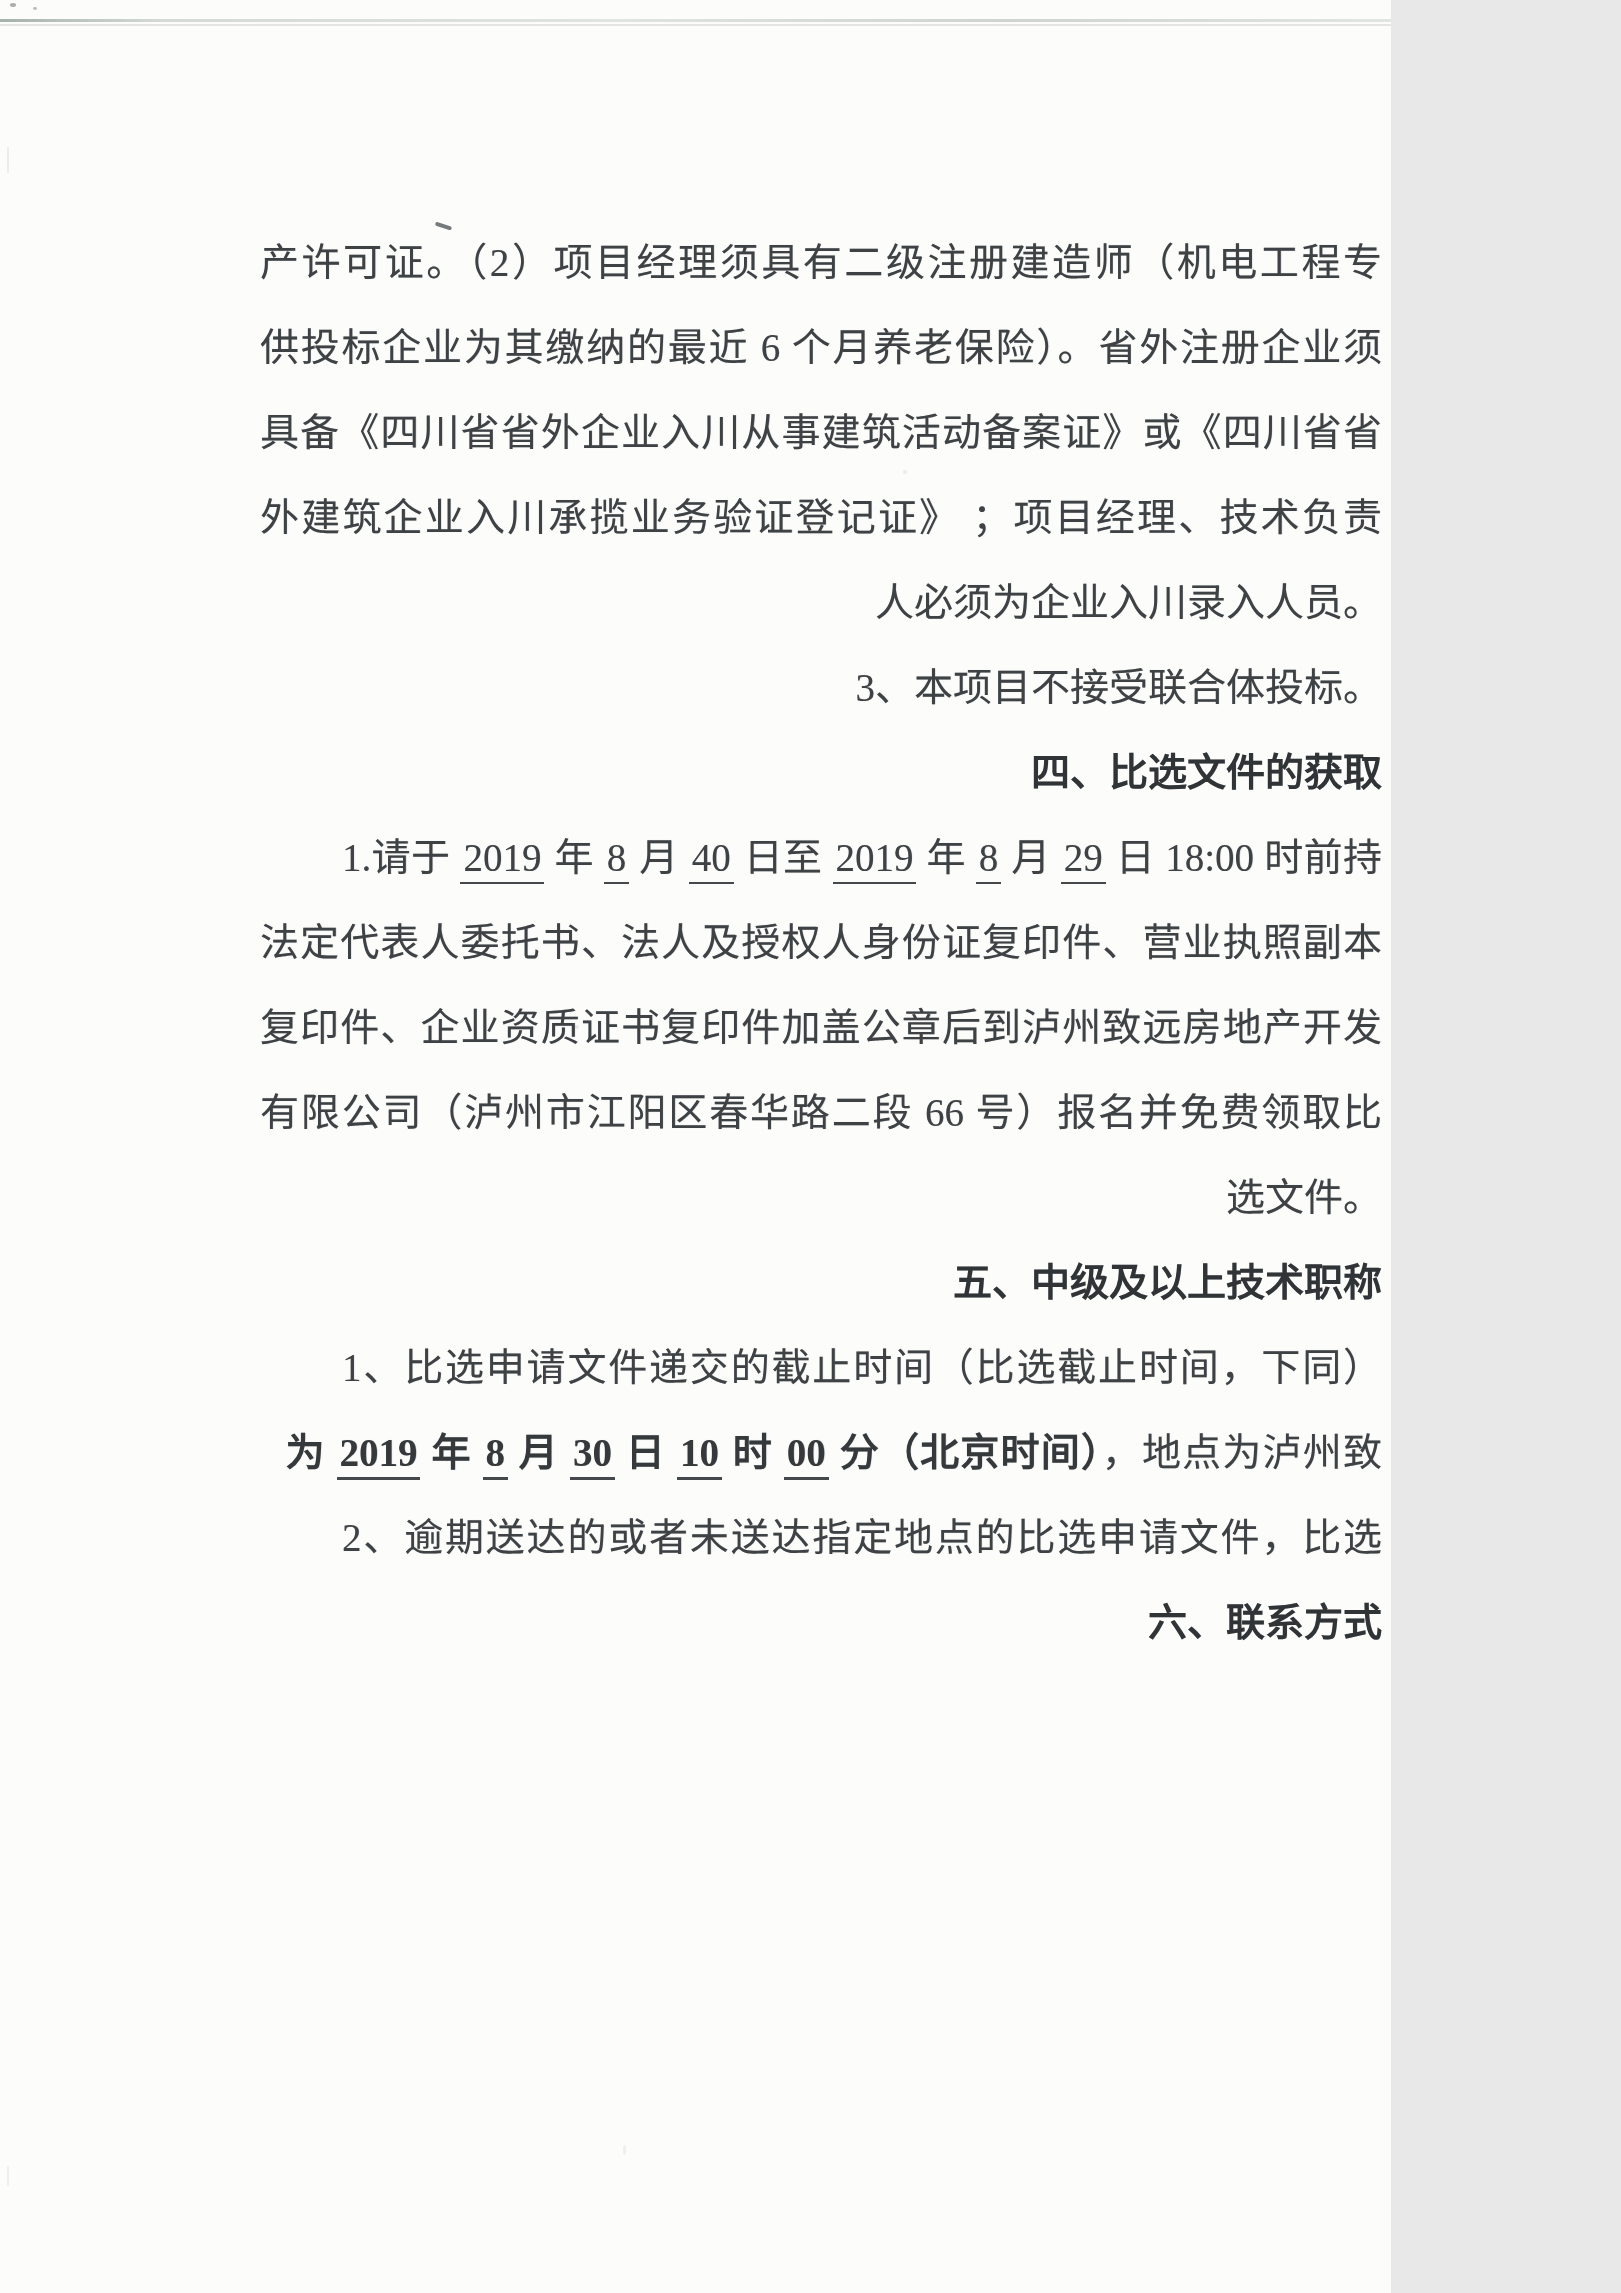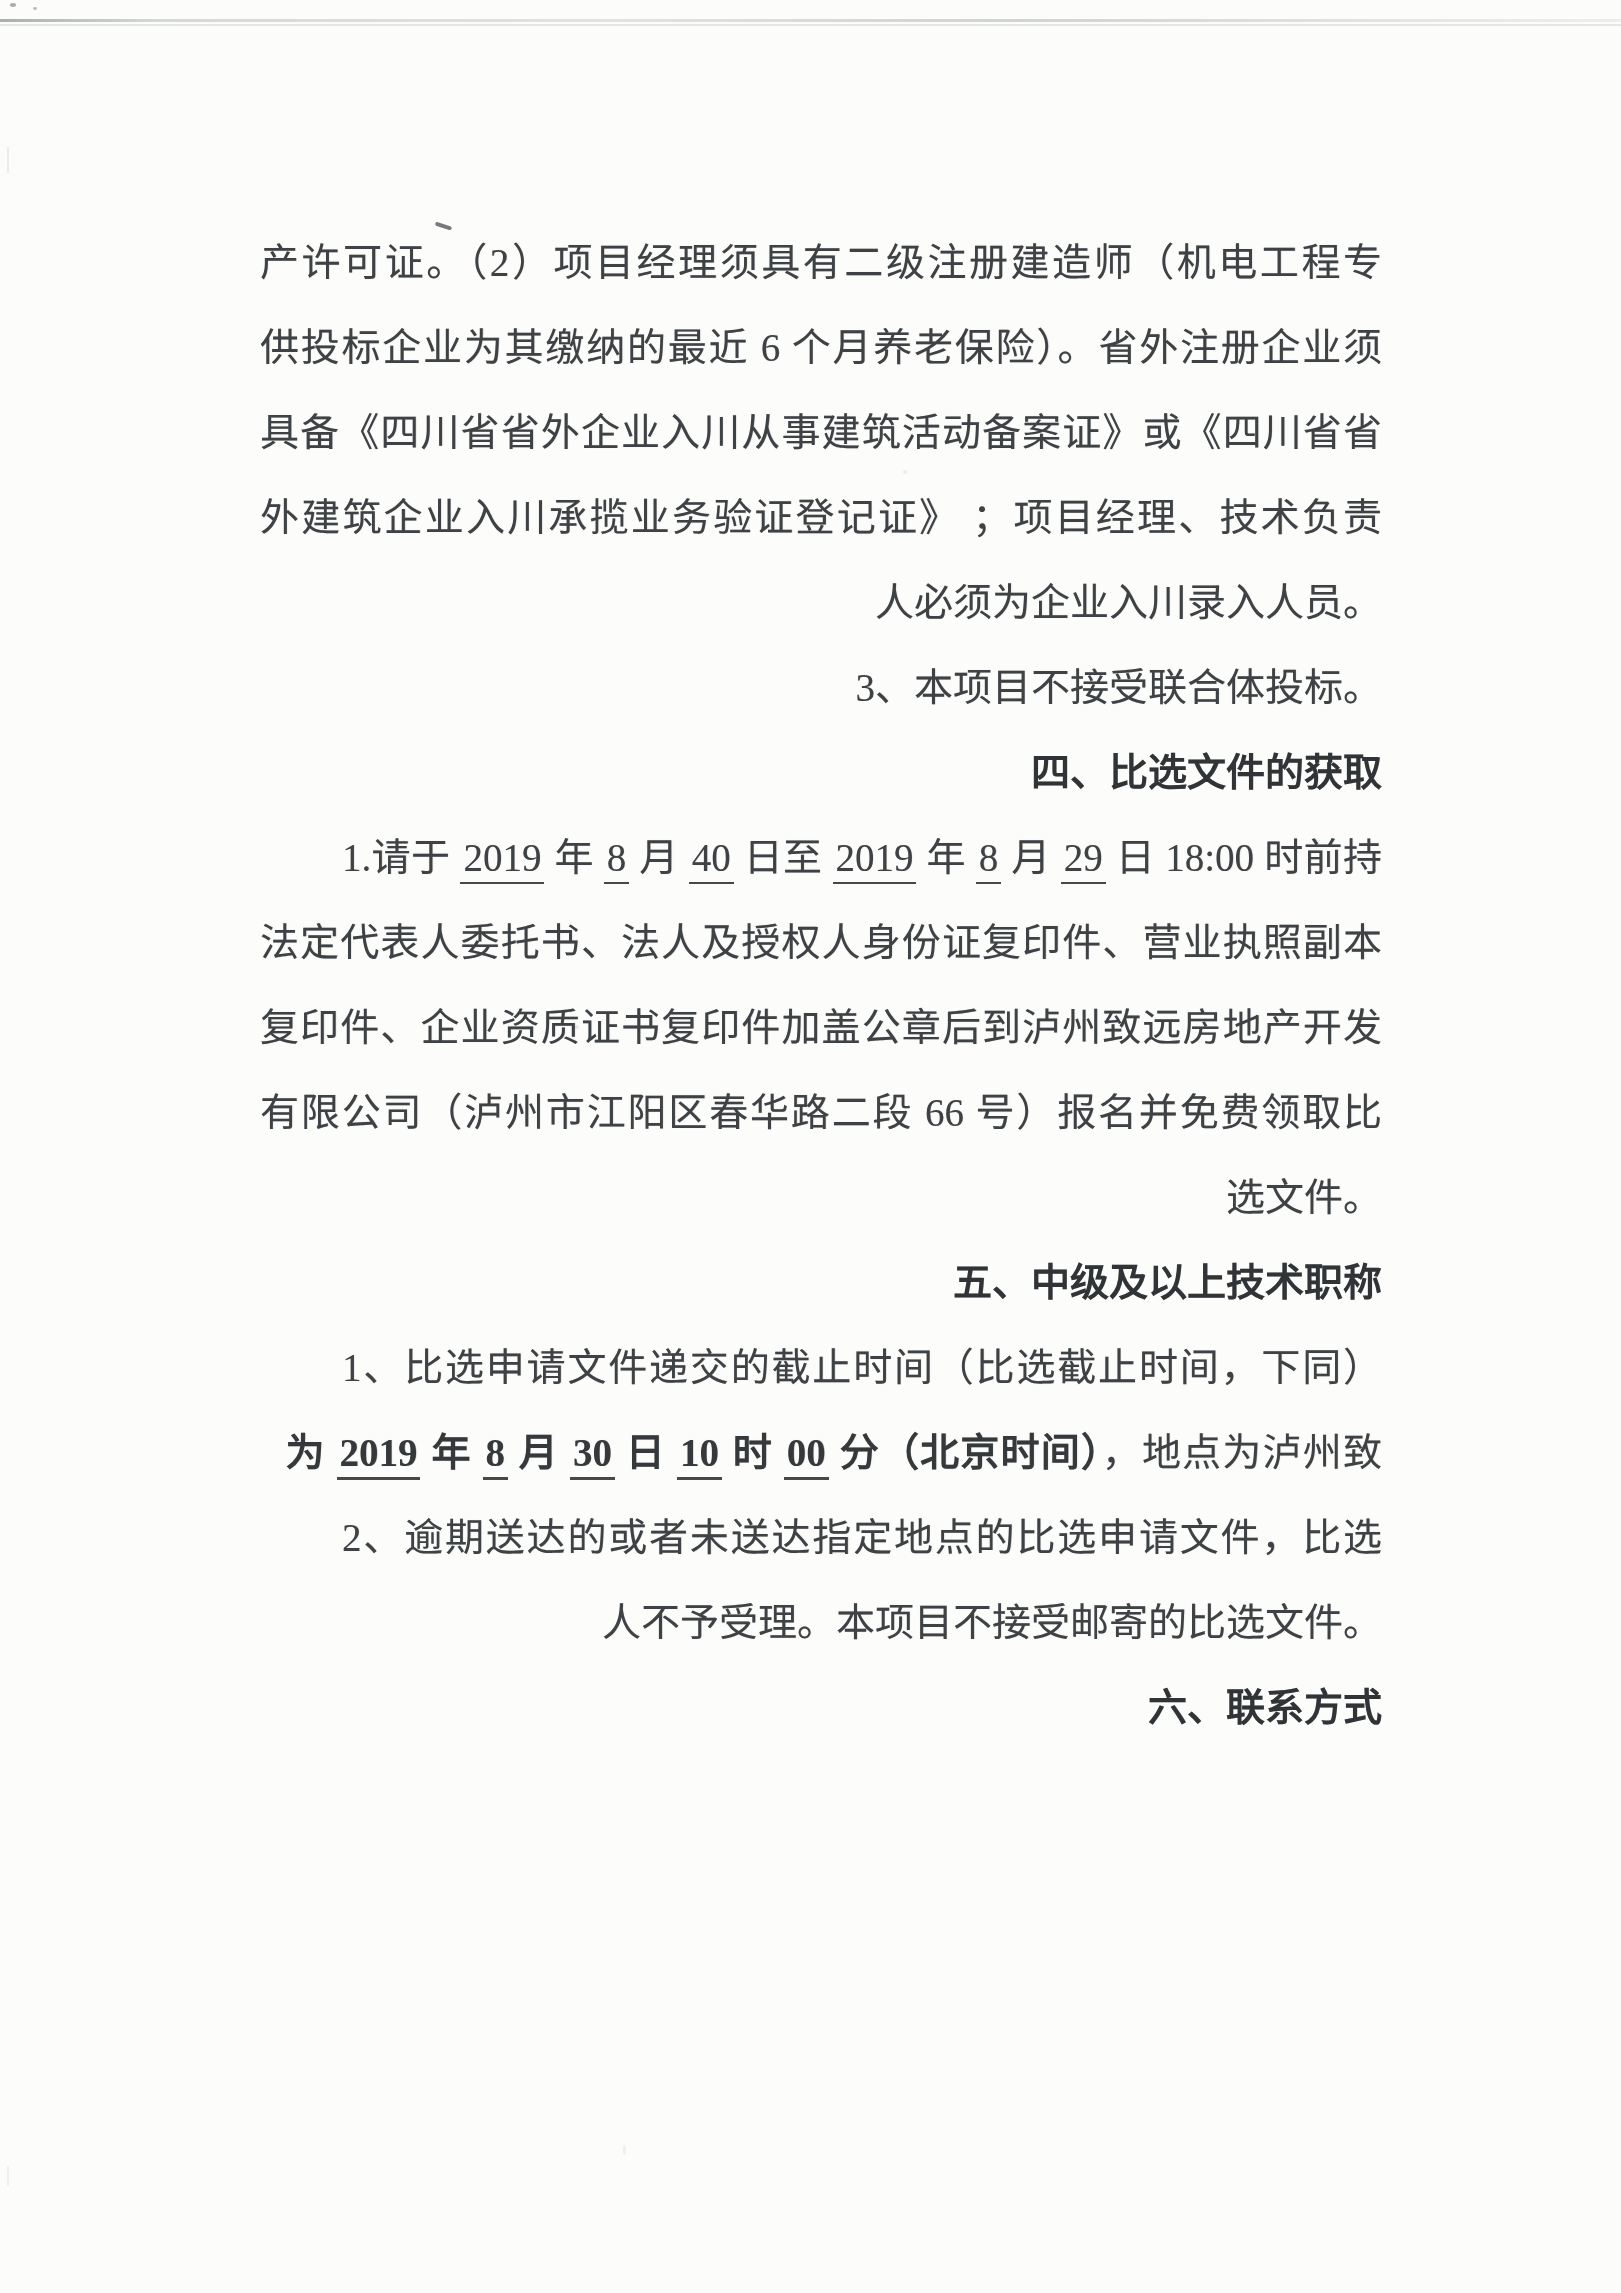--- a/index.html
+++ b/index.html
@@ -1,18 +1,18 @@
 <!DOCTYPE html>
 <html lang="zh-CN"><head>
 <meta charset="utf-8">
 <style>
   html,body{margin:0;padding:0;background:#e8e8e8;}
   .page{
     position:relative;
-    width:1621px;height:2294px;
+    width:1391px;height:2294px;
     background:#fcfcfb;
     overflow:hidden;
     font-family:"Liberation Serif","DejaVu Serif",serif;
     text-decoration:underline;
   }
   
   .scan-line{
     position:absolute;left:0;top:18.6px;width:1621px;height:3.9px;
     background:linear-gradient(90deg,
       rgba(110,128,120,.60) 0%,
@@ -76,17 +76,16 @@
       <div class="line indent heading"><span>四、比选文件的获取</span></div>
       <div class="line indent fill"><span>1.请于 </span><span class="u">2019</span><span> 年 </span><span class="u">8</span><span> 月 </span><span class="u">40</span><span> 日至 </span><span class="u">2019</span><span> 年 </span><span class="u">8</span><span> 月 </span><span class="u">29</span><span> 日 18:00 时前持</span></div>
       <div class="line body fill"><span>法定代表人委托书、法人及授权人身份证复印件、营业执照副本</span></div>
       <div class="line body fill"><span>复印件、企业资质证书复印件加盖公章后到泸州致远房地产开发</span></div>
       <div class="line body fill"><span>有限公司（泸州市江阳区春华路二段 66 号）报名并免费领取比</span></div>
       <div class="line body"><span>选文件。</span></div>
       <div class="line indent heading"><span>五、中级及以上技术职称</span></div>
       <div class="line indent fill"><span>1、比选申请文件递交的截止时间（比选截止时间，下同）</span></div>
       <div class="line shift fill"><span class="b">为 </span><span class="b u">2019</span><span class="b"> 年 </span><span class="b u">8</span><span class="b"> 月 </span><span class="b u">30</span><span class="b"> 日 </span><span class="b u">10</span><span class="b"> 时 </span><span class="b u">00</span><span class="b"> 分（北京时间）</span><span>，地点为泸州致</span></div>
       <div class="line indent fill"><span>2、逾期送达的或者未送达指定地点的比选申请文件，比选</span></div>
-      <div class="line body"><span>人不予受理。本项目不接受邮寄的比选文件。</span></div>
       <div class="line indent heading"><span>六、联系方式</span></div>
     </div>
 </div>
 
 
 </body></html>

